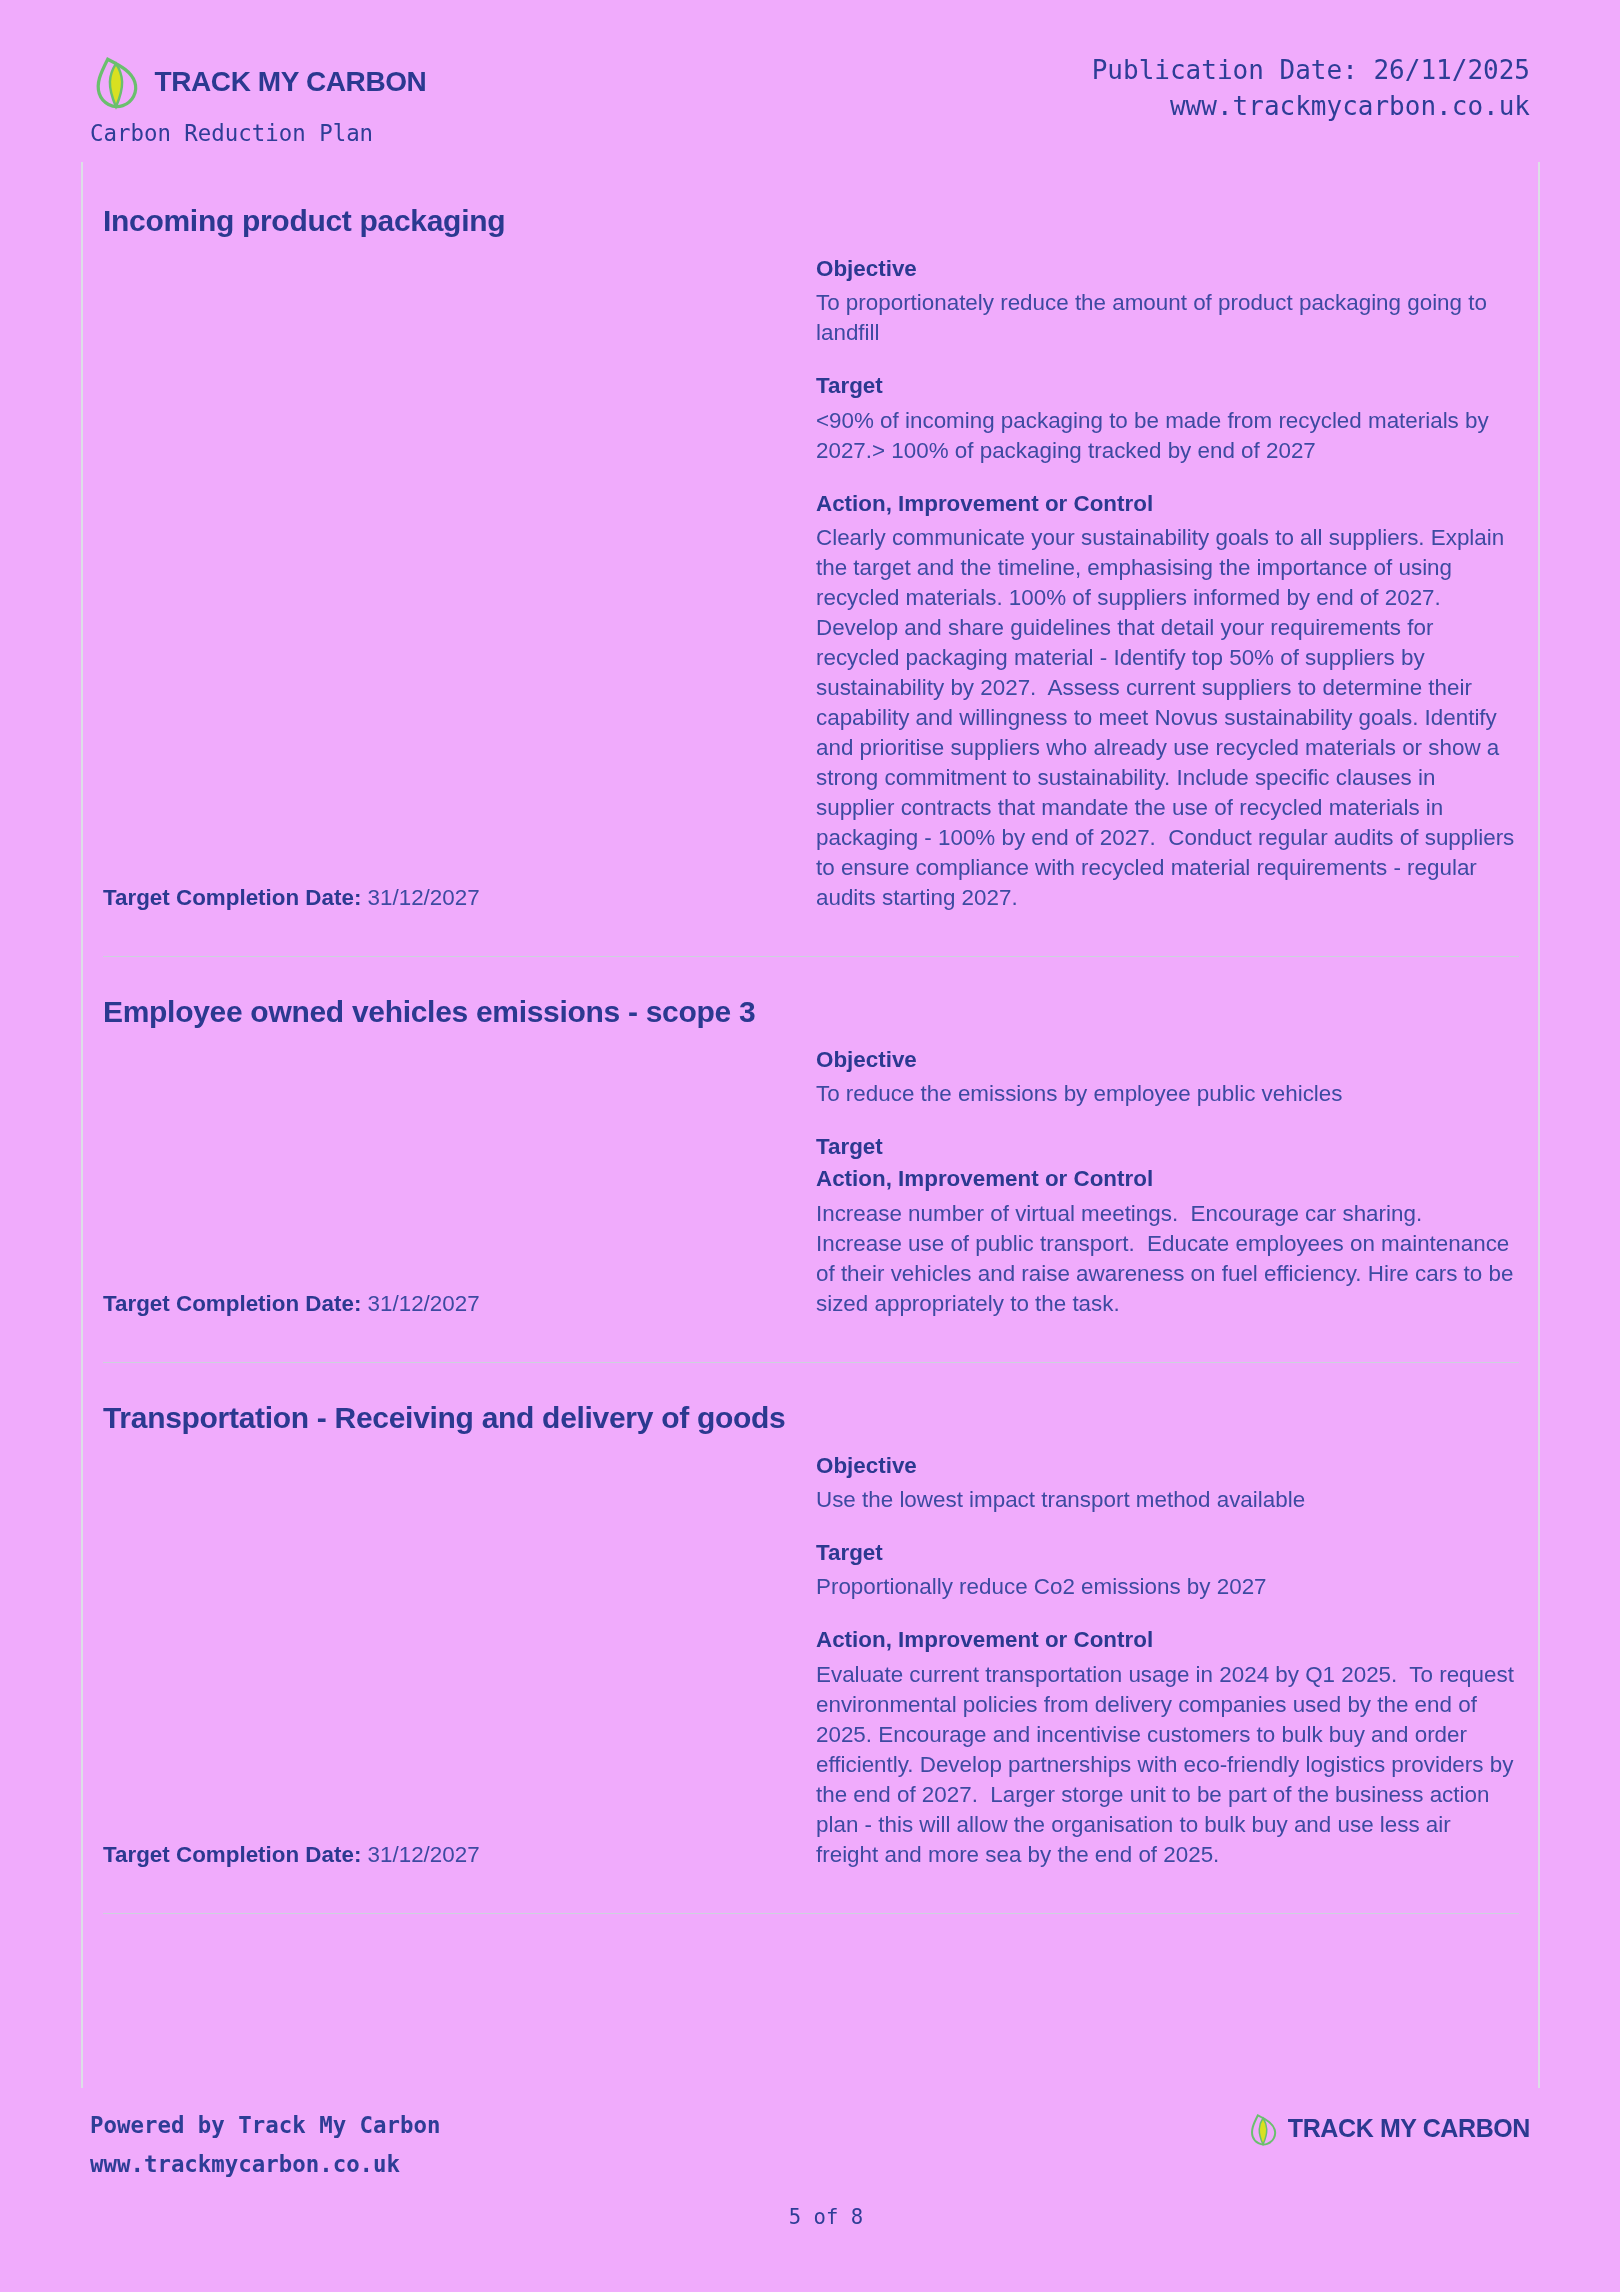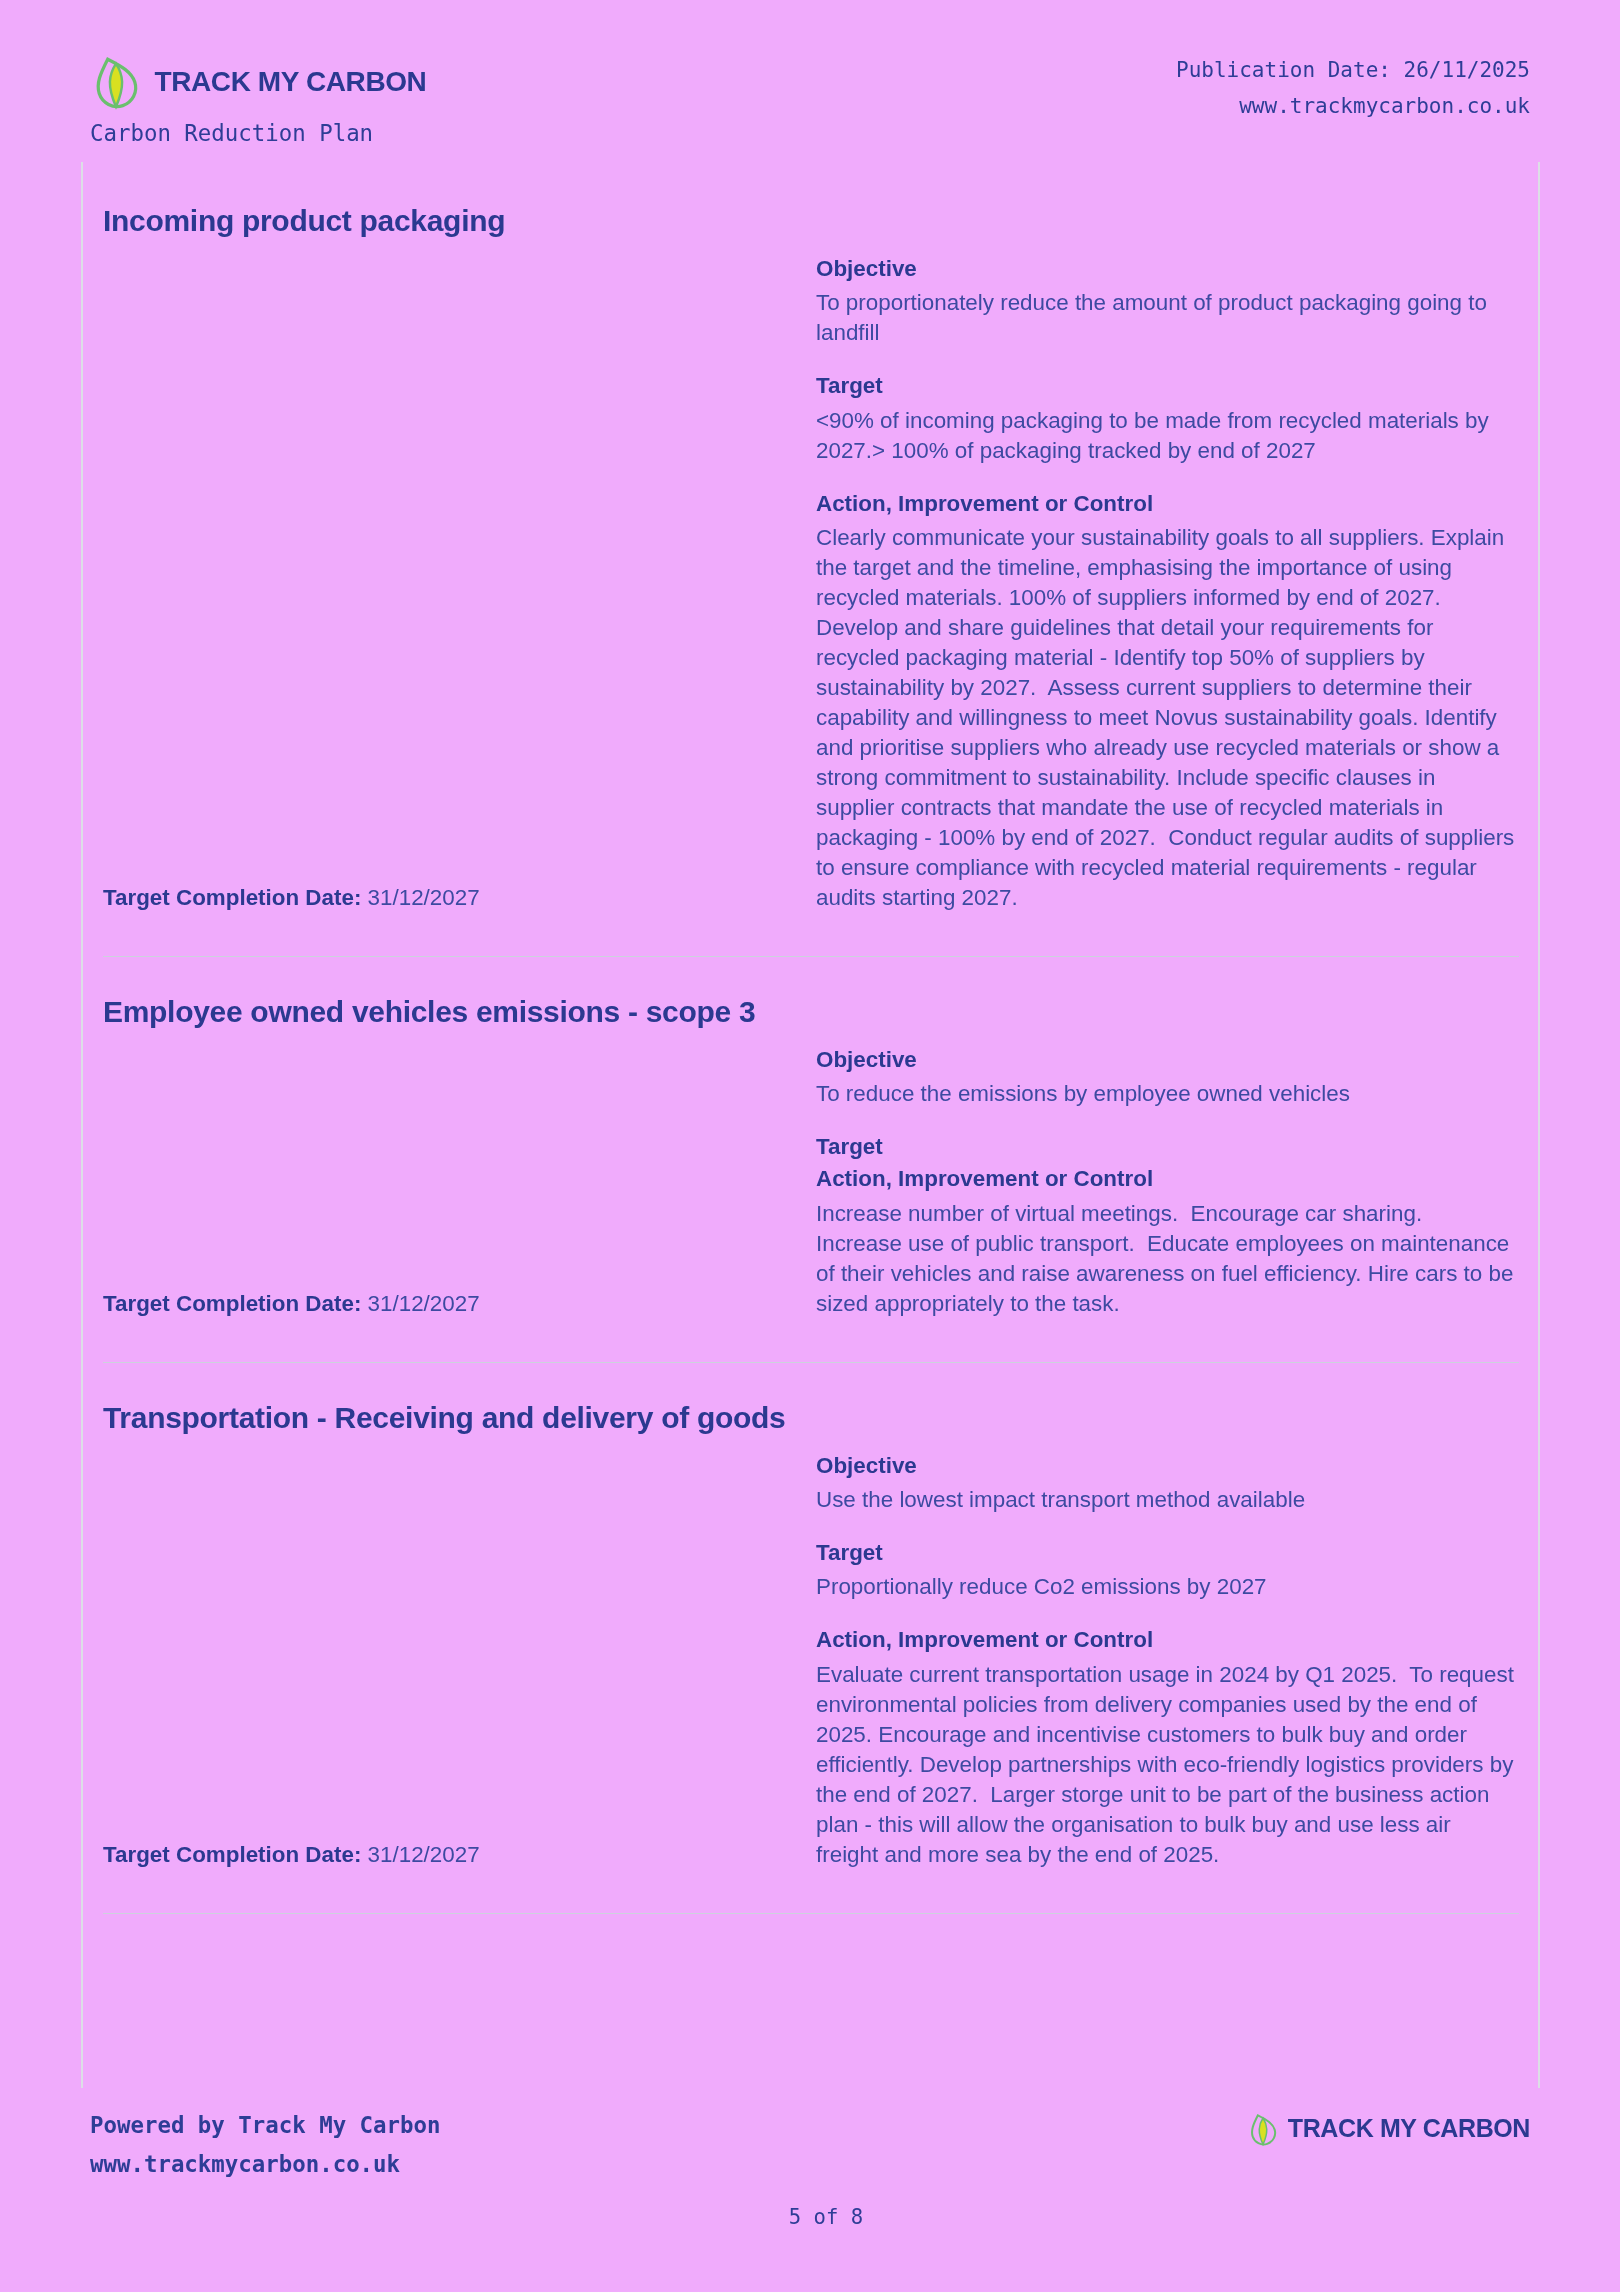--- a/index.html
+++ b/index.html
@@ -22,21 +22,21 @@
     font-size:28px; font-weight:700; color:#2b3990; letter-spacing:-0.4px;
   }
   .doc-title {
     margin-top:9px;
     font-family:"DejaVu Sans Mono", monospace;
     font-size:22.4px; color:#2e3d96;
   }
   .header-right { text-align:right; }
   .mono-line {
     font-family:"DejaVu Sans Mono", monospace;
-    font-size:21px; color:#2e3d96; line-height:36px;
+    font-size:26px; color:#2e3d96; line-height:36px;
   }
   
   .rail { position:absolute; top:162px; width:1.8px; height:1926px; background:#dcdee6; }
   .rail-left  { left:81px; }
   .rail-right { left:1538px; }
   
   .content { position:absolute; top:204px; left:103px; width:1416px; }
   .section-title {
     font-size:30px; font-weight:700; color:#2b3990; letter-spacing:-0.3px;
     margin-bottom:18px;
@@ -128,21 +128,21 @@
       <div class="section-title">Employee owned vehicles emissions - scope 3</div>
       <div class="section-row">
         <div class="col-left">
           <div class="tcd">
             <span class="lbl">Target Completion Date:</span>
             <span class="val"> 31/12/2027</span>
           </div>
         </div>
         <div class="col-right">
           <div class="block-label">Objective</div>
-          <div class="block-text">To reduce the emissions by employee owned vehicles</div>
+          <div class="block-text">To reduce the emissions by employee public vehicles</div>
           <div class="block-label">Target</div>
           <div class="block-label">Action, Improvement or Control</div>
           <div class="block-text">Increase number of virtual meetings.  Encourage car sharing.  Increase use of public transport.  Educate employees on maintenance of their vehicles and raise awareness on fuel efficiency. Hire cars to be sized appropriately to the task.</div>
         </div>
       </div>
     </div>
 
     <hr class="divider">
 
     <div class="section">

